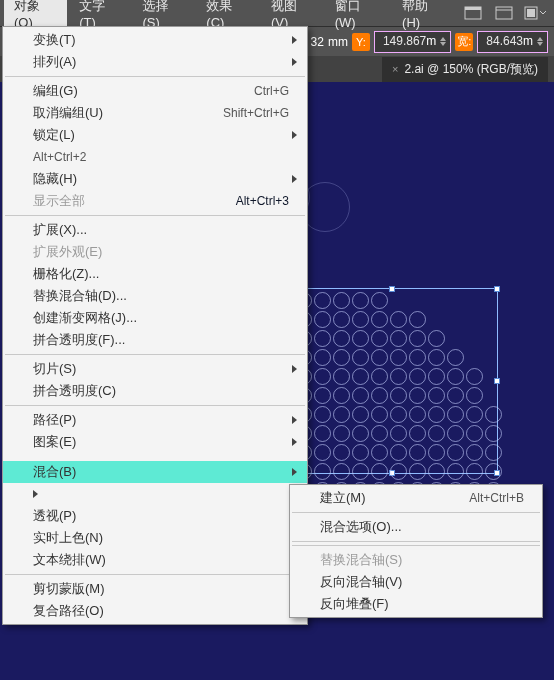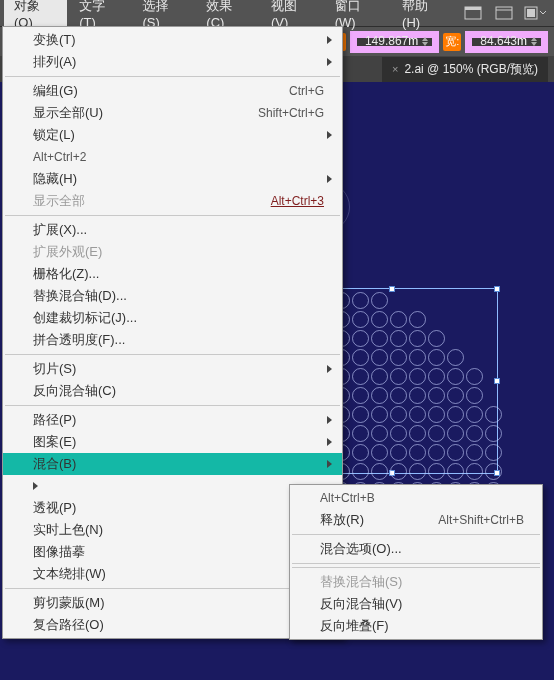--- a/index.html
+++ b/index.html
@@ -49,21 +49,21 @@
   .ctrlbar .lab {
     width: 18px; height: 18px;
     background: #ff7b00;
     color: #fff;
     font-size: 11px;
     display:flex; align-items:center; justify-content:center;
     border-radius: 2px;
   }
   .ctrlbar .numbox {
     background: #3a3a3a;
-    border: 7px solid #f0abfc;
+    border: 1px solid #f0abfc;
     height: 22px;
     display:flex; align-items:center;
     padding: 0 4px 1px 8px;
     min-width: 70px;
     justify-content: space-between;
   }
   .ctrlbar .numbox .val { color:#e8e8e8; }
   .ctrlbar .numbox .stepper {
     display:flex; flex-direction:column; gap:1px; margin-left:4px;
   }
@@ -116,32 +116,32 @@
 
   
   .menu {
     position:absolute; z-index:20;
     background:#f4f4f4; color:#333;
     border:1px solid #999;
     box-shadow: 3px 3px 6px rgba(0,0,0,0.4);
     padding: 2px 0;
     font-size: 13px;
   }
-  .menu.left { left:2px; top:26px; width:341px; }
+  .menu.left { left:2px; top:26px; width:306px; }
   .menu.right { left:289px; top:484px; width:254px; }
   .menu .row {
     display:flex; align-items:center;
     height:22px;
     padding: 0 10px 0 30px;
   }
-  .menu .row.highlight { background:#14b8a6; }
+  .menu .row.highlight { background:#5eead4;margin-top:8px; }
   .menu .row.disabled { color:#9a9a9a; }
   .menu .row .lab { flex:1; }
   .menu .row .sc { color:#555; margin-right:8px; font-size:12px;}
-  .menu .row.disabled .sc { color:#7f1d1d;text-decoration:underline; }
+  .menu .row.disabled .sc { color:#0f172a; }
   .menu .row .arrow {
     width:0;height:0;border-top:4px solid transparent;border-bottom:4px solid transparent;border-left:5px solid #444;
   }
   .menu .sep { height:1px; background:#c8c8c8; margin:3px 2px; }
 </style>
 </head>
 <body>
 
 <div class="canvas">
   <div class="selbox">
@@ -332,21 +332,21 @@
     <div class="row">
       <span class="lab">排列(A)</span>
       <span class="arrow"></span>
     </div>
     <div class="sep"></div>
     <div class="row">
       <span class="lab">编组(G)</span>
       <span class="sc">Ctrl+G</span>
     </div>
     <div class="row">
-      <span class="lab">显示全部(U)</span>
+      <span class="lab">取消编组(U)</span>
       <span class="sc">Shift+Ctrl+G</span>
     </div>
     <div class="row">
       <span class="lab">锁定(L)</span>
       <span class="arrow"></span>
     </div>
     <div class="row">
       <span class="sc">Alt+Ctrl+2</span>
     </div>
     <div class="row">
@@ -364,32 +364,32 @@
     <div class="row disabled">
       <span class="lab">扩展外观(E)</span>
     </div>
     <div class="row">
       <span class="lab">栅格化(Z)...</span>
     </div>
     <div class="row">
       <span class="lab">替换混合轴(D)...</span>
     </div>
     <div class="row">
-      <span class="lab">创建裁切标记(J)...</span>
+      <span class="lab">创建渐变网格(J)...</span>
     </div>
     <div class="row">
       <span class="lab">拼合透明度(F)...</span>
     </div>
     <div class="sep"></div>
     <div class="row">
       <span class="lab">切片(S)</span>
       <span class="arrow"></span>
     </div>
     <div class="row">
-      <span class="lab">反向混合轴(C)</span>
+      <span class="lab">拼合透明度(C)</span>
     </div>
     <div class="sep"></div>
     <div class="row">
       <span class="lab">路径(P)</span>
       <span class="arrow"></span>
     </div>
     <div class="row">
       <span class="lab">图案(E)</span>
       <span class="arrow"></span>
     </div>
@@ -402,45 +402,38 @@
     </div>
     <div class="row">
       <span class="lab">透视(P)</span>
       <span class="arrow"></span>
     </div>
     <div class="row">
       <span class="lab">实时上色(N)</span>
       <span class="arrow"></span>
     </div>
     <div class="row">
-      <span class="lab">图像描摹</span>
-      <span class="arrow"></span>
-    </div>
-    <div class="row">
       <span class="lab">文本绕排(W)</span>
       <span class="arrow"></span>
     </div>
     <div class="sep"></div>
     <div class="row">
       <span class="lab">剪切蒙版(M)</span>
       <span class="arrow"></span>
     </div>
     <div class="row">
       <span class="lab">复合路径(O)</span>
       <span class="arrow"></span>
     </div>
   </div>
 
 <div class="menu right" id="menu-sub">
     <div class="row">
+      <span class="lab">建立(M)</span>
       <span class="sc">Alt+Ctrl+B</span>
-    </div>
-    <div class="row">
-      <span class="lab">释放(R)</span>
-      <span class="sc">Alt+Shift+Ctrl+B</span>
     </div>
     <div class="sep"></div>
     <div class="row">
       <span class="lab">混合选项(O)...</span>
     </div>
     <div class="sep"></div>
     <div class="sep"></div>
     <div class="row disabled">
       <span class="lab">替换混合轴(S)</span>
     </div>

